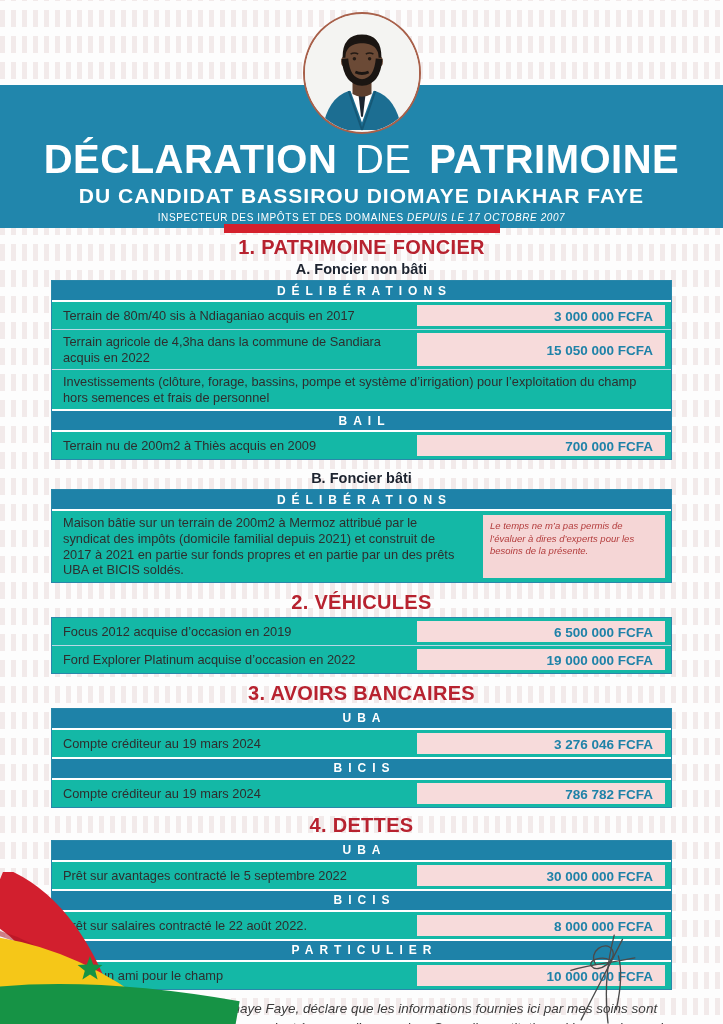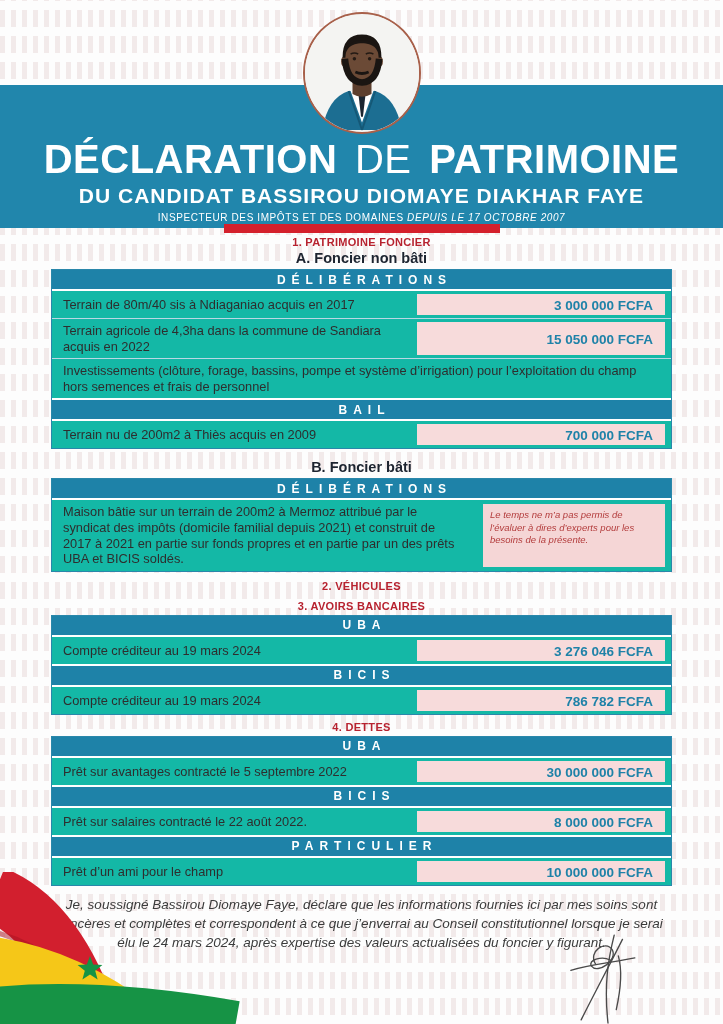--- a/index.html
+++ b/index.html
@@ -26,21 +26,21 @@
     position:absolute;top:12px;left:50%;transform:translateX(-50%);
     width:114px;height:118px;border-radius:50%;border:2.5px solid #a8604a;
     overflow:hidden;background:#f4f4f2;z-index:5;
   }
   .photo svg{display:block;width:100%;height:100%;}
   .red-bar{
     position:absolute;top:224px;left:224px;width:276px;height:9px;background:#d4202c;z-index:6;
   }
   
   .content{position:absolute;top:236px;left:51px;width:621px;}
-  .sec-title{margin:0;text-align:center;color:#b7222f;font-size:11px;font-weight:800;letter-spacing:.3px;}
+  .sec-title{margin:0;text-align:center;color:#b7222f;font-size:20px;font-weight:800;letter-spacing:.3px;}
   .sec-sub{margin:2px 0 3px 0;text-align:center;color:#1d2430;font-size:14.5px;font-weight:700;}
   .gap6{margin-top:6px;} .gap8{margin-top:8px;} .gap10{margin-top:10px;}
   .tbl{border:1.5px solid #2a87aa;background:#fff;margin-top:3px;}
   .tbl-header{
     background:#1e82a8;color:#fff;text-align:center;font-weight:700;font-size:12px;
     letter-spacing:6px;padding:2.5px 0 2.5px 6px;border-top:2px solid #fff;border-bottom:2px solid #fff;
   }
   .tbl > .tbl-header:first-child{border-top:none;}
   .trow{display:flex;align-items:stretch;background:#14b8a6;}
   .trow + .trow{border-top:1px solid #b9d7e4;}
@@ -132,20 +132,30 @@
     <h3 class="sec-sub gap10">B. Foncier bâti</h3>
     <div class="tbl">
       <div class="tbl-header">DÉLIBÉRATIONS</div>
       <div class="trow">
         <div class="tlabel">Maison bâtie sur un terrain de 200m2 à Mermoz attribué par le syndicat des impôts (domicile familial depuis 2021) et construit de 2017 à 2021 en partie sur fonds propres et en partie par un des prêts UBA et BICIS soldés.</div>
         <div class="tnote">Le temps ne m’a pas permis de l’évaluer à dires d’experts pour les besoins de la présente.</div>
       </div>
     </div>
 
     <h2 class="sec-title gap8">2. VÉHICULES</h2>
+    <div class="tbl">
+      <div class="trow">
+        <div class="tlabel">Focus 2012 acquise d’occasion en 2019</div>
+        <div class="tamount">6 500 000 FCFA</div>
+      </div>
+      <div class="trow">
+        <div class="tlabel">Ford Explorer Platinum acquise d’occasion en 2022</div>
+        <div class="tamount">19 000 000 FCFA</div>
+      </div>
+    </div>
 
     <h2 class="sec-title gap8">3. AVOIRS BANCAIRES</h2>
     <div class="tbl">
       <div class="tbl-header">UBA</div>
       <div class="trow">
         <div class="tlabel">Compte créditeur au 19 mars 2024</div>
         <div class="tamount">3 276 046 FCFA</div>
       </div>
       <div class="tbl-header">BICIS</div>
       <div class="trow">

